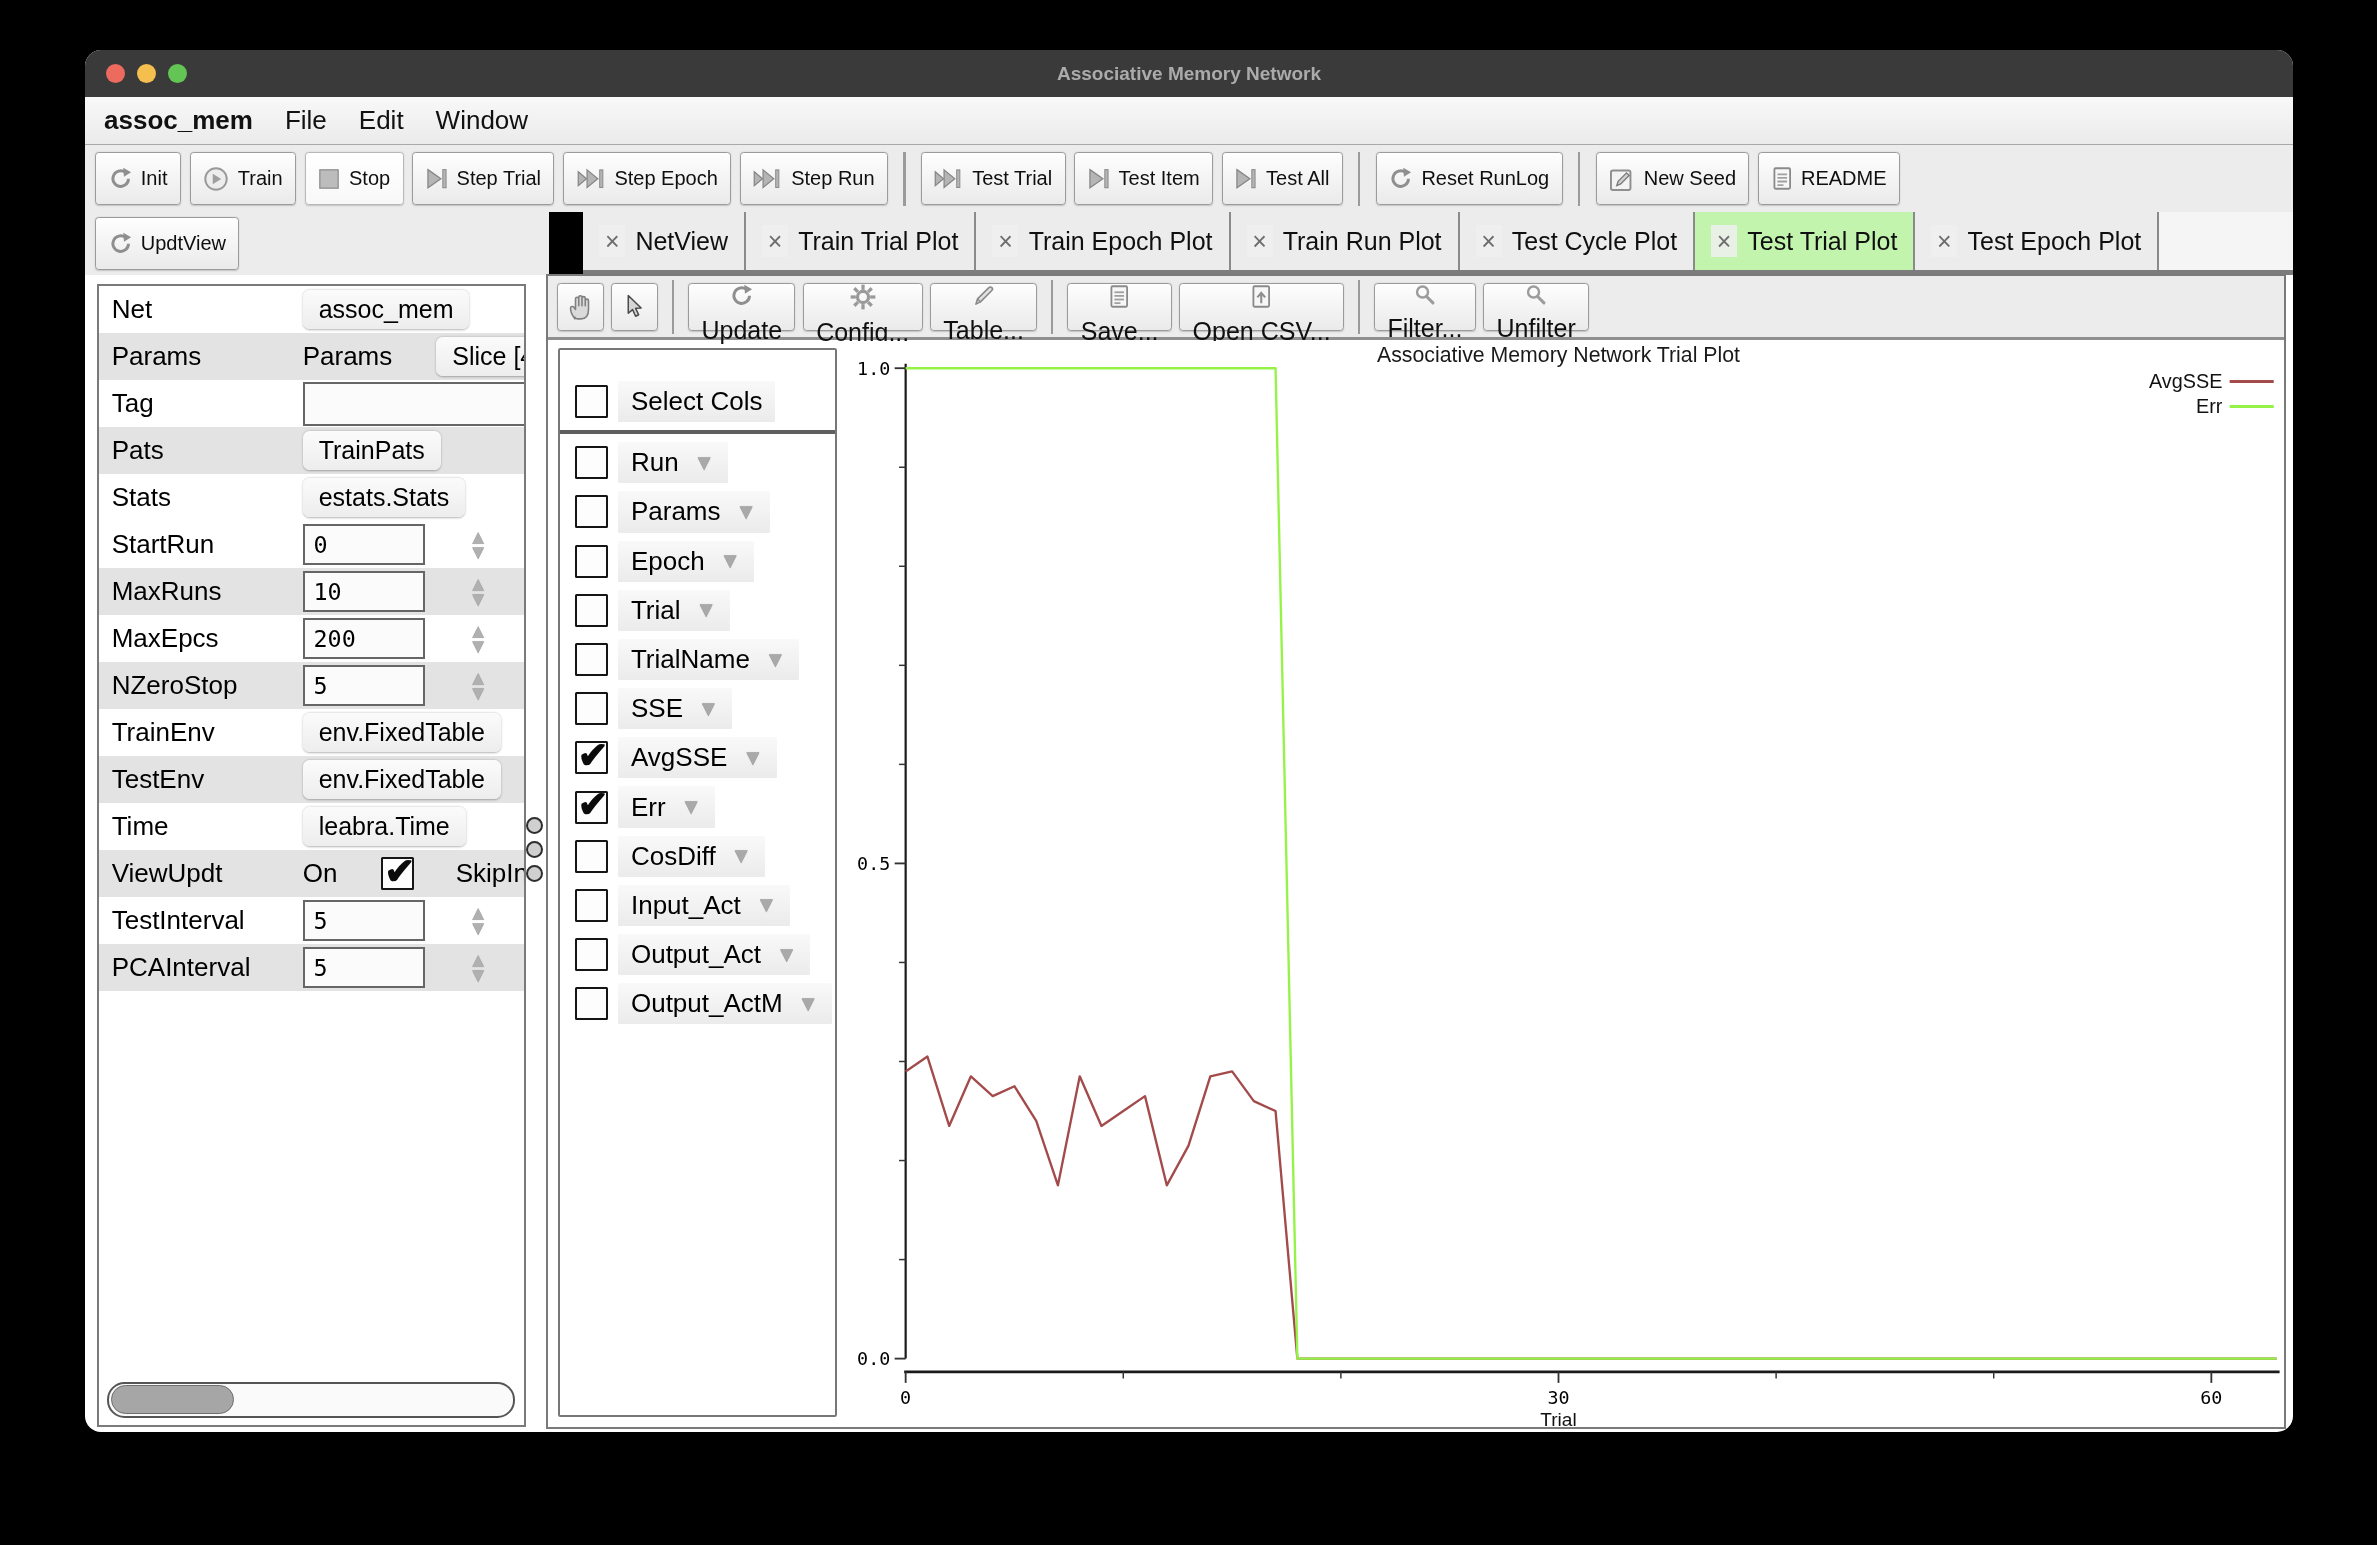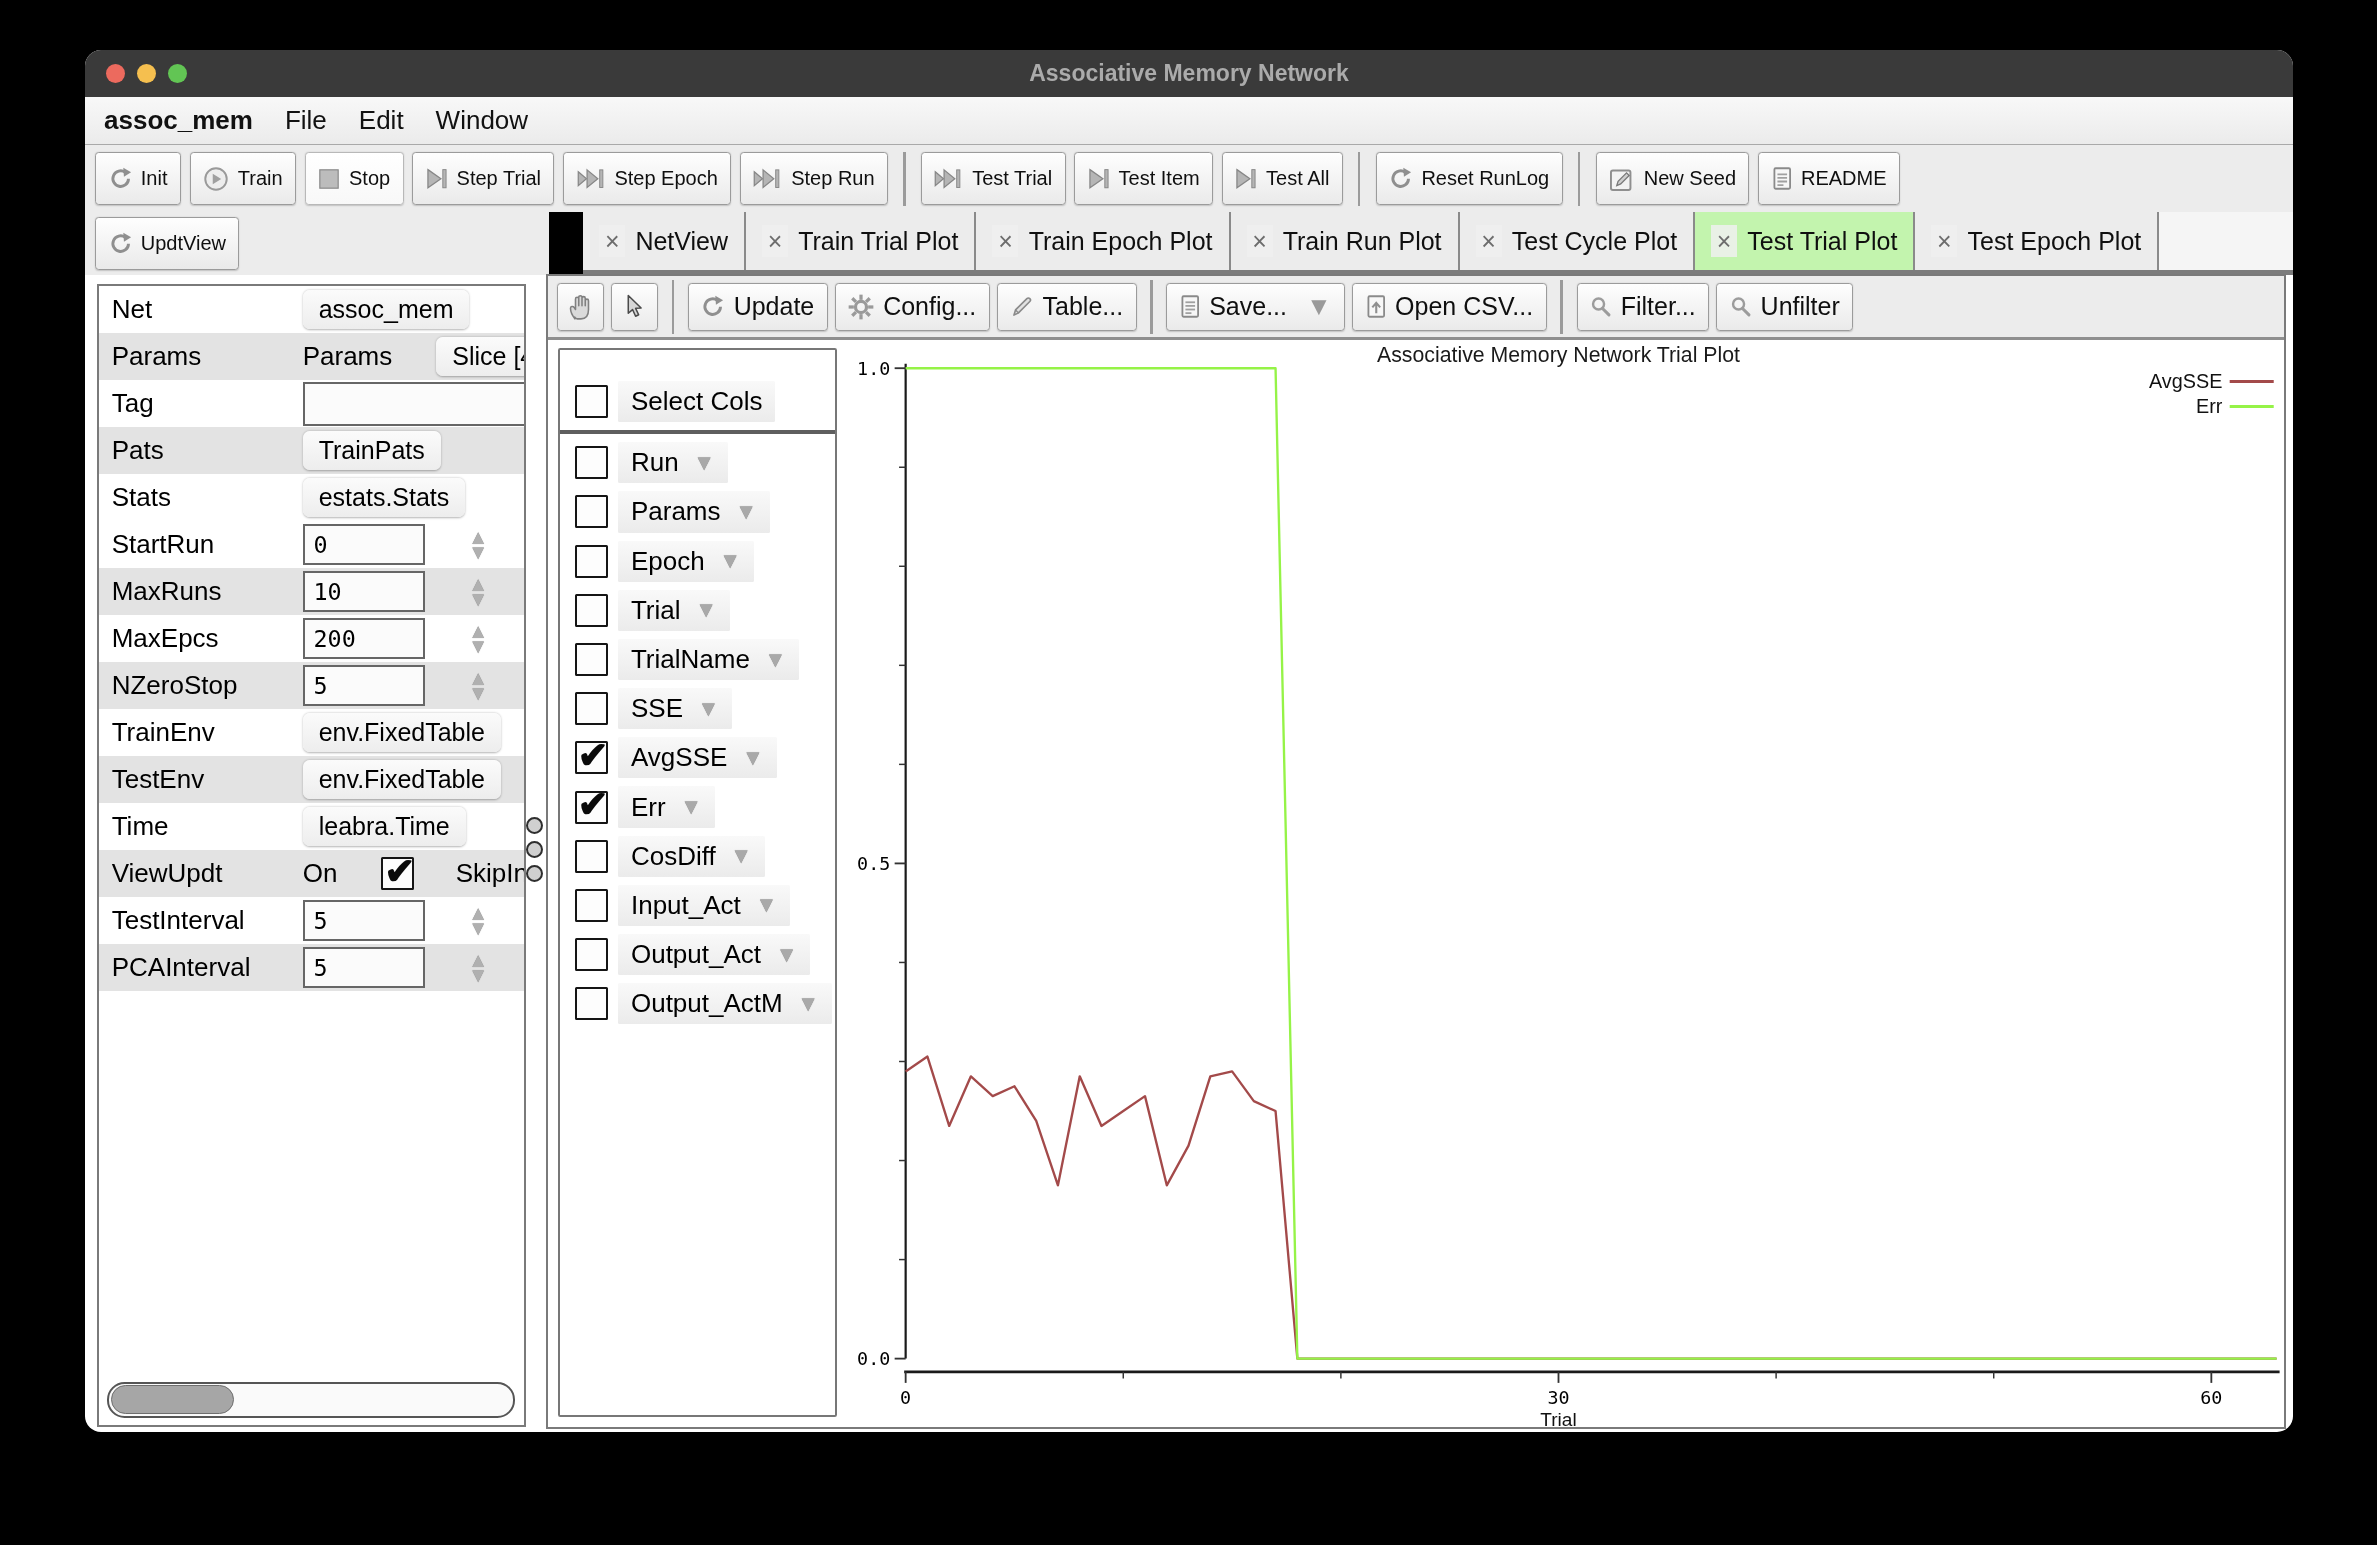--- a/index.html
+++ b/index.html
@@ -2,21 +2,21 @@
 <html style="font-size:11.7px"><head>
 <meta charset="utf-8">
 <style>
   html,body{margin:0;padding:0;}
   body{width:2377px;height:1546px;background:#000;font-family:"Liberation Sans",sans-serif;-webkit-font-smoothing:antialiased;position:relative;overflow:hidden;}
   .window{position:absolute;left:85px;top:50px;width:2208px;height:1382px;background:#fff;border-radius:16px;overflow:hidden;box-shadow:0 17.6px 51px rgba(0,0,0,.6);}
   
   .titlebar{height:47px;background:#3a3a3a;display:flex;align-items:center;position:relative;}
   .traffic{display:flex;gap:12.4px;padding-left:20.5px;}
   .tl{width:19px;height:19px;border-radius:50%;display:inline-block;}
-  .title{position:absolute;left:0;right:0;text-align:center;color:#ababab;font-size:23px;font-weight:bold;}
+  .title{position:absolute;left:0;right:0;text-align:center;color:#ababab;font-size:19px;font-weight:bold;}
   
   .menubar{height:47px;background:linear-gradient(#f8f8f8,#ebebeb);display:flex;align-items:center;gap:32px;padding-left:19px;font-size:26px;color:#111;border-bottom:1.5px solid #a9a9a9;}
   .menu-item.app-menu{font-weight:600;}
   
   .toolbar{height:67px;background:#ececec;display:flex;align-items:center;gap:8.8px;padding:0 10.2px;}
   .tb-btn{display:inline-flex;align-items:center;gap:8.8px;height:53px;padding:0 12.4px;border:1.5px solid #9b9b9b;border-radius:3.7px;background:linear-gradient(#fefefe,#eaeaea);font-family:"Liberation Sans",sans-serif;font-size:20px;color:#0f0f0f;box-shadow:0 0.7px 1.5px rgba(0,0,0,.18);white-space:nowrap;}
   .tb-btn.highlight{background:linear-gradient(#ffffff,#f8f8f8);border-color:#b8b8b8;}
   .tb-btn.icon-only{width:47px;justify-content:center;padding:0;}
   .tb-sep{width:2.2px;height:54px;background:#9b9b9b;margin:0 6.6px;flex:none;}
   .ic{display:inline-flex;align-items:center;justify-content:center;line-height:0;}
@@ -44,21 +44,21 @@
   .cb.checked::after{content:"✔";position:absolute;left:0.7px;top:-9.5px;font-size:37px;font-weight:bold;color:#0a0a0a;}
   .chk-label{margin-right:2.9px;}
   .hscroll{position:absolute;left:8.8px;right:8.8px;bottom:7.3px;height:32px;border:2.2px solid #555;border-radius:17.6px;background:#fafafa;}
   .hthumb{position:absolute;left:1.5px;top:1.5px;bottom:1.5px;width:30%;background:#a6a6a6;border-radius:14.6px;border:1.5px solid #6e6e6e;}
   
   .splitter{position:absolute;left:438px;top:224px;width:23.4px;height:1151px;display:flex;flex-direction:column;align-items:center;justify-content:center;gap:6.6px;}
   .splitter i{width:13px;height:13px;border-radius:50%;background:#d0d0d0;border:2.2px solid #2e2e2e;}
   
   .right-panel{position:absolute;left:461px;top:224px;width:1736px;height:1151px;border:2.2px solid #7a7a7a;background:#fff;}
   .plot-toolbar{height:61px;background:#ececec;border-bottom:3.7px solid #8f8f8f;display:flex;align-items:center;gap:7.3px;padding:0 8.8px;}
-  .plot-toolbar .tb-btn{height:48px;font-size:25px;}
+  .plot-toolbar .tb-btn{height:48px;font-size:25px;flex-direction:column;}
   .panel-body{position:absolute;top:65px;left:0;right:0;bottom:0;}
   .cols-panel{position:absolute;left:10.2px;top:7.3px;width:275px;bottom:10.2px;border:2.2px solid #777;border-radius:2.2px;background:#fff;padding-top:23px;overflow:hidden;}
   .crow{display:flex;align-items:center;margin:8px 4.4px;}
   .col-chip{display:inline-flex;align-items:center;gap:14.6px;background:linear-gradient(#f9f9f9,#ebebeb);padding:5.1px 13px;font-size:26px;border-radius:1.5px;white-space:nowrap;}
   .dd{color:#a9a9a9;font-size:22px;text-shadow:0 0 0.7px #777;}
   .cols-sep{height:3.7px;background:#5f5f5f;margin:2.9px 0 5.9px 0;}
   .plot-area{position:absolute;left:296px;top:0;right:0;bottom:0;background:#fff;}
   .plot-area svg{width:100%;height:100%;display:block;}
 </style>
 </head>

